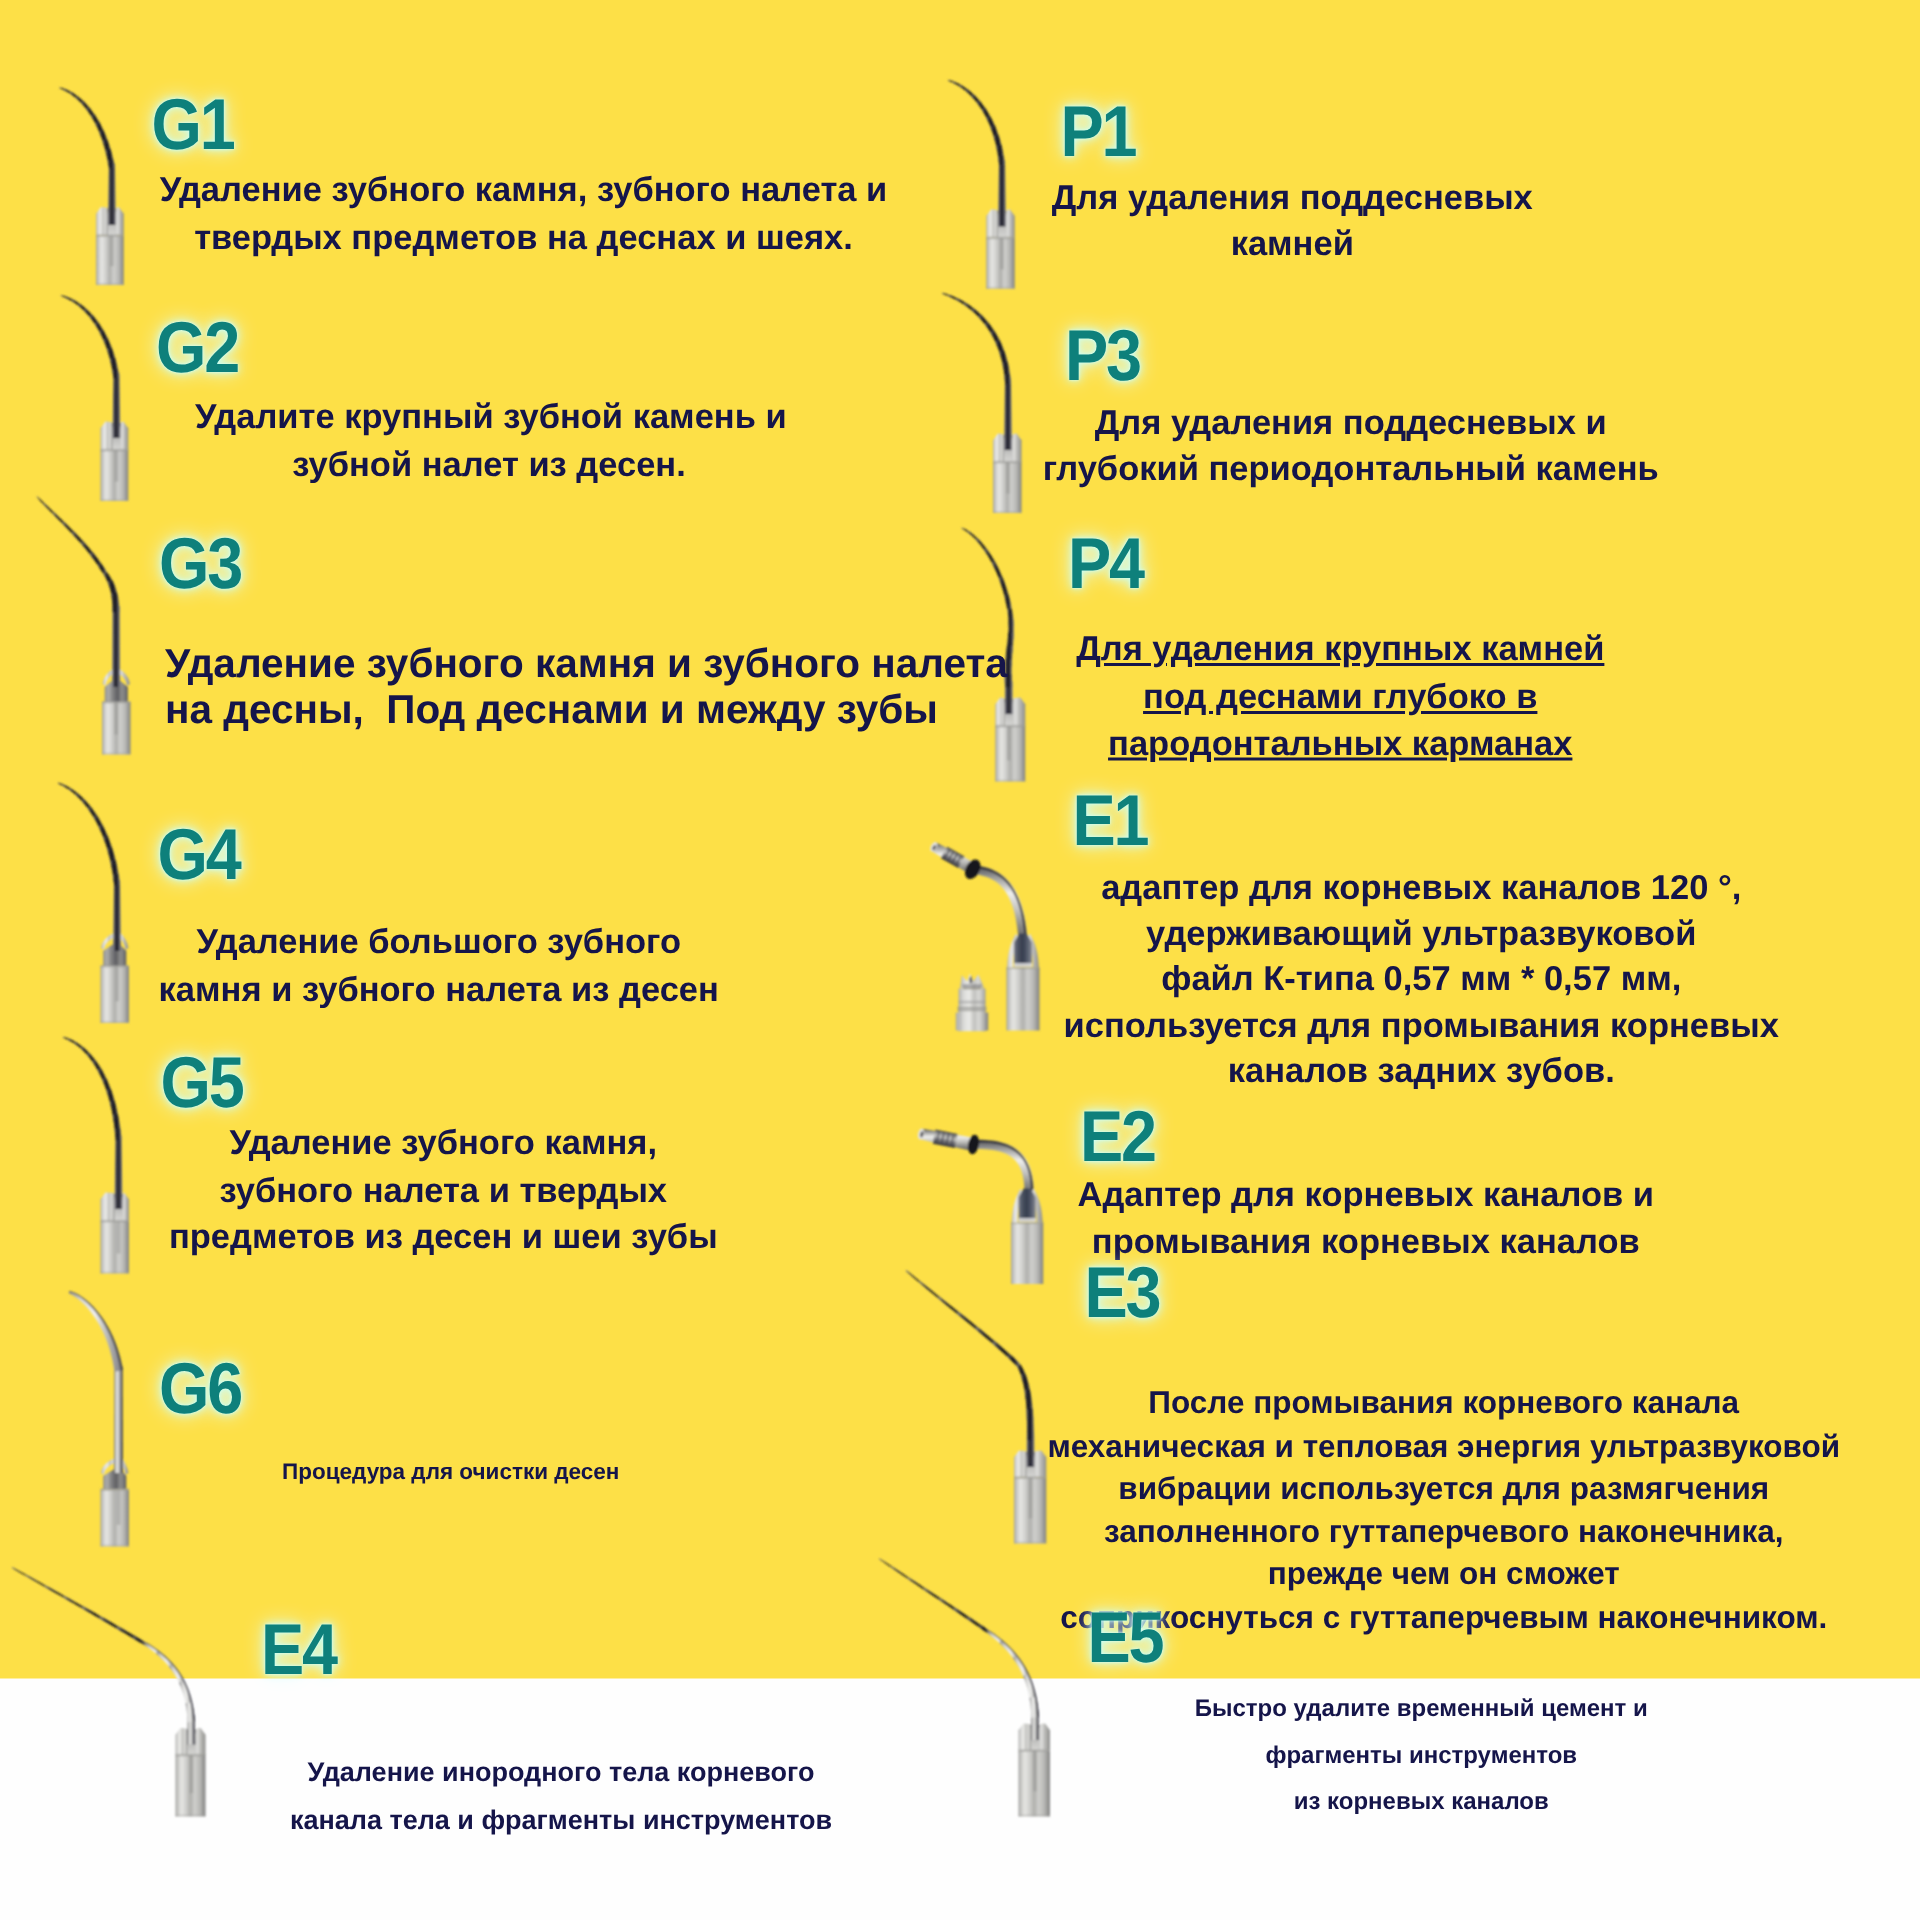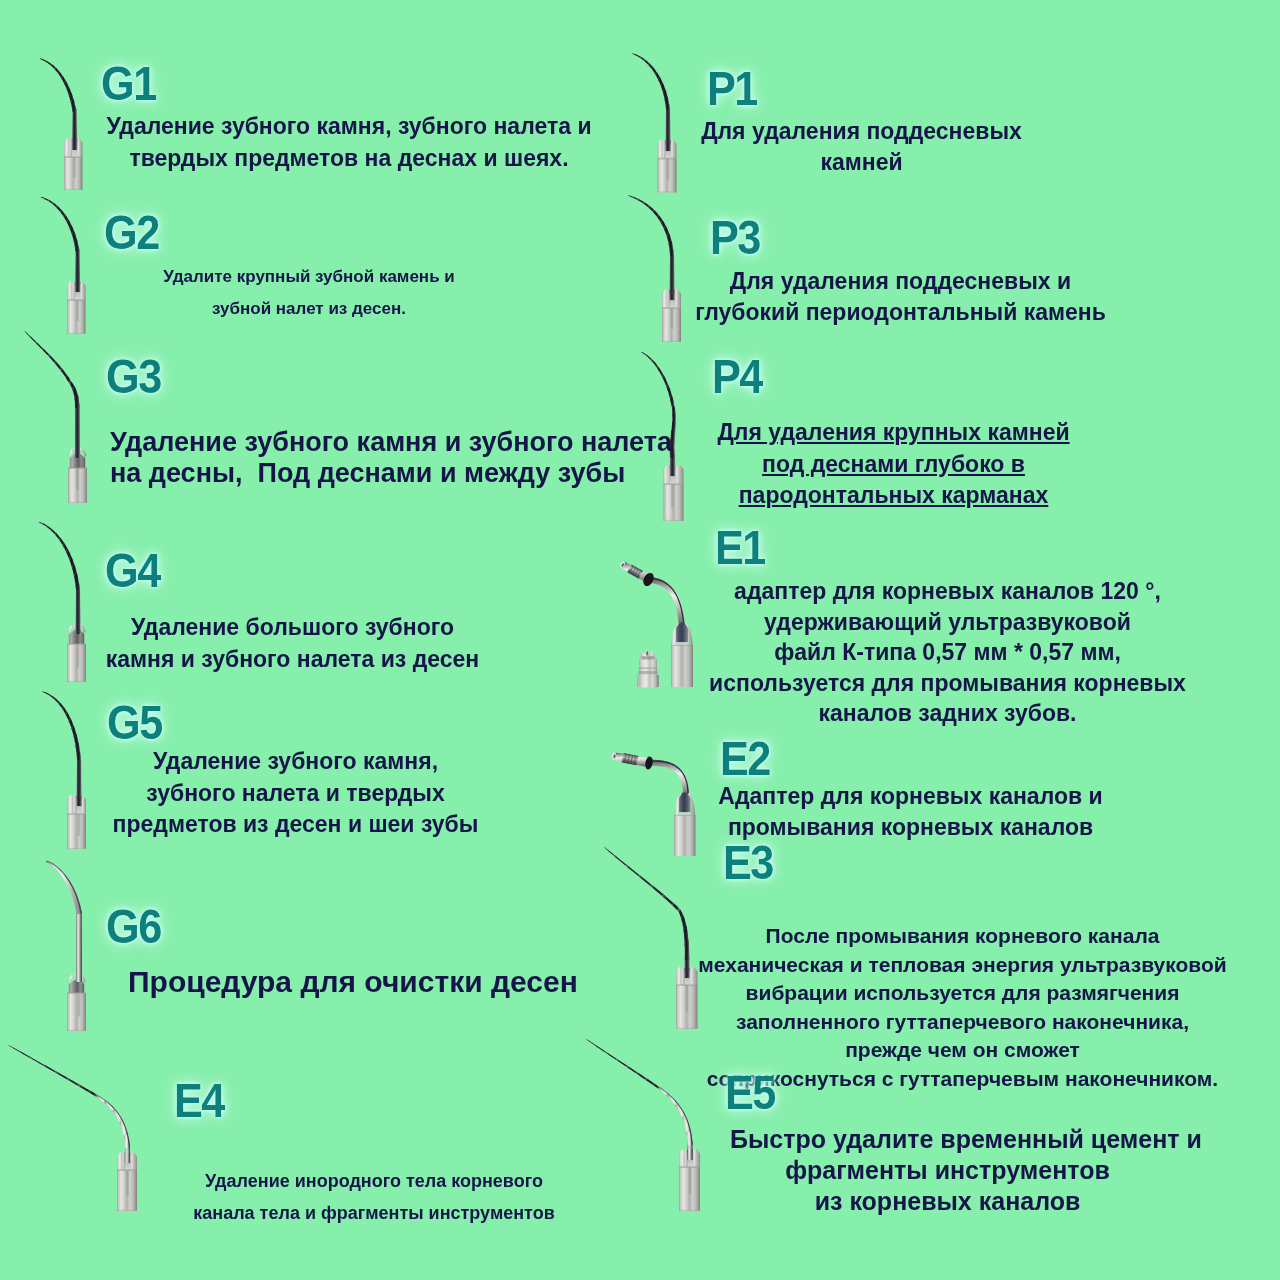--- a/index.html
+++ b/index.html
@@ -1,18 +1,18 @@
 <!DOCTYPE html>
 <html><head>
 <meta charset="utf-8">
 <title>Dental ultrasonic scaler tips chart</title>
 <style>
   html,body{margin:0;padding:0;background:#fefefe;}
   body{width:1280px;height:1280px;font-family:"Liberation Sans",sans-serif;overflow:hidden;}
-  .page{position:relative;width:1280px;height:1280px;background:#86efac;}
+  .page{position:relative;width:1280px;height:1119px;background:#fde047;}
   .code{position:absolute;color:#0e807b;font-weight:bold;line-height:1;white-space:nowrap;
         letter-spacing:-1.6px;transform:scaleX(0.90);transform-origin:0 0;
         text-shadow:0 0 6px #c3fff9, 0 0 2px #d9fffc, 0 0 14px #e2fffd;filter:blur(0.22px);}
   .desc{position:absolute;color:#15154a;font-weight:bold;text-align:center;white-space:pre;
         filter:blur(0.25px);}
   .tips{position:absolute;left:0;top:0;width:1280px;height:1280px;}
   .defs{position:absolute;left:0;top:0;width:0;height:0;}
   .entry{position:static;}
 </style>
 </head>
@@ -555,42 +555,42 @@
         </g>
       </g>
 </svg>
 <div class="entry">
   <div class="code" style="left:101px;top:60px;font-size:48px;">G1</div>
   <div class="desc" style="left:106px;top:110px;width:486px;font-size:23px;line-height:32px;">Удаление зубного камня, зубного налета и
 твердых предметов на деснах и шеях.</div>
 </div>
 <div class="entry">
   <div class="code" style="left:104px;top:209px;font-size:48px;">G2</div>
-  <div class="desc" style="left:113px;top:261px;width:392px;font-size:17px;line-height:32px;">Удалите крупный зубной камень и
+  <div class="desc" style="left:130px;top:261px;width:392px;font-size:23px;line-height:32px;">Удалите крупный зубной камень и
 зубной налет из десен.</div>
 </div>
 <div class="entry">
   <div class="code" style="left:106px;top:353px;font-size:48px;">G3</div>
   <div class="desc" style="left:110px;top:427px;width:479px;font-size:27px;line-height:31px;">Удаление зубного камня и зубного налета
 на десны,  Под деснами и между зубы</div>
 </div>
 <div class="entry">
   <div class="code" style="left:105px;top:547px;font-size:48px;">G4</div>
   <div class="desc" style="left:105px;top:612px;width:375px;font-size:23px;line-height:31.5px;">Удаление большого зубного
 камня и зубного налета из десен</div>
 </div>
 <div class="entry">
   <div class="code" style="left:107px;top:699px;font-size:48px;">G5</div>
   <div class="desc" style="left:112px;top:746px;width:367px;font-size:23px;line-height:31.5px;">Удаление зубного камня,
 зубного налета и твердых
 предметов из десен и шеи зубы</div>
 </div>
 <div class="entry">
   <div class="code" style="left:106px;top:903px;font-size:48px;">G6</div>
-  <div class="desc" style="left:128px;top:966px;width:345px;font-size:30px;line-height:31px;">Процедура для очистки десен</div>
+  <div class="desc" style="left:128px;top:966px;width:345px;font-size:15px;line-height:31px;">Процедура для очистки десен</div>
 </div>
 <div class="entry">
   <div class="code" style="left:174px;top:1077px;font-size:48px;">E4</div>
   <div class="desc" style="left:143px;top:1137px;width:462px;font-size:18px;line-height:31.5px;margin-top:29px;">Удаление инородного тела корневого
 канала тела и фрагменты инструментов</div>
 </div>
 <div class="entry">
   <div class="code" style="left:707px;top:65px;font-size:48px;">P1</div>
   <div class="desc" style="left:701px;top:116px;width:321px;font-size:23px;line-height:31px;">Для удаления поддесневых
 камней</div>
@@ -623,17 +623,17 @@
   <div class="code" style="left:723px;top:839px;font-size:48px;">E3</div>
   <div class="desc" style="left:698px;top:890px;width:529px;font-size:21px;line-height:28.6px;margin-top:32px;">После промывания корневого канала
 механическая и тепловая энергия ультразвуковой
 вибрации используется для размягчения
 заполненного гуттаперчевого наконечника,
 прежде чем он сможет
 соприкоснуться с гуттаперчевым наконечником.</div>
 </div>
 <div class="entry">
   <div class="code" style="left:725px;top:1069px;font-size:48px;">E5</div>
-  <div class="desc" style="left:730px;top:1124px;width:435px;font-size:25px;line-height:31.2px;">Быстро удалите временный цемент и
+  <div class="desc" style="left:730px;top:1124px;width:435px;font-size:16px;line-height:31.2px;">Быстро удалите временный цемент и
 фрагменты инструментов
 из корневых каналов</div>
 </div>
 </div>
 
 </body></html>

